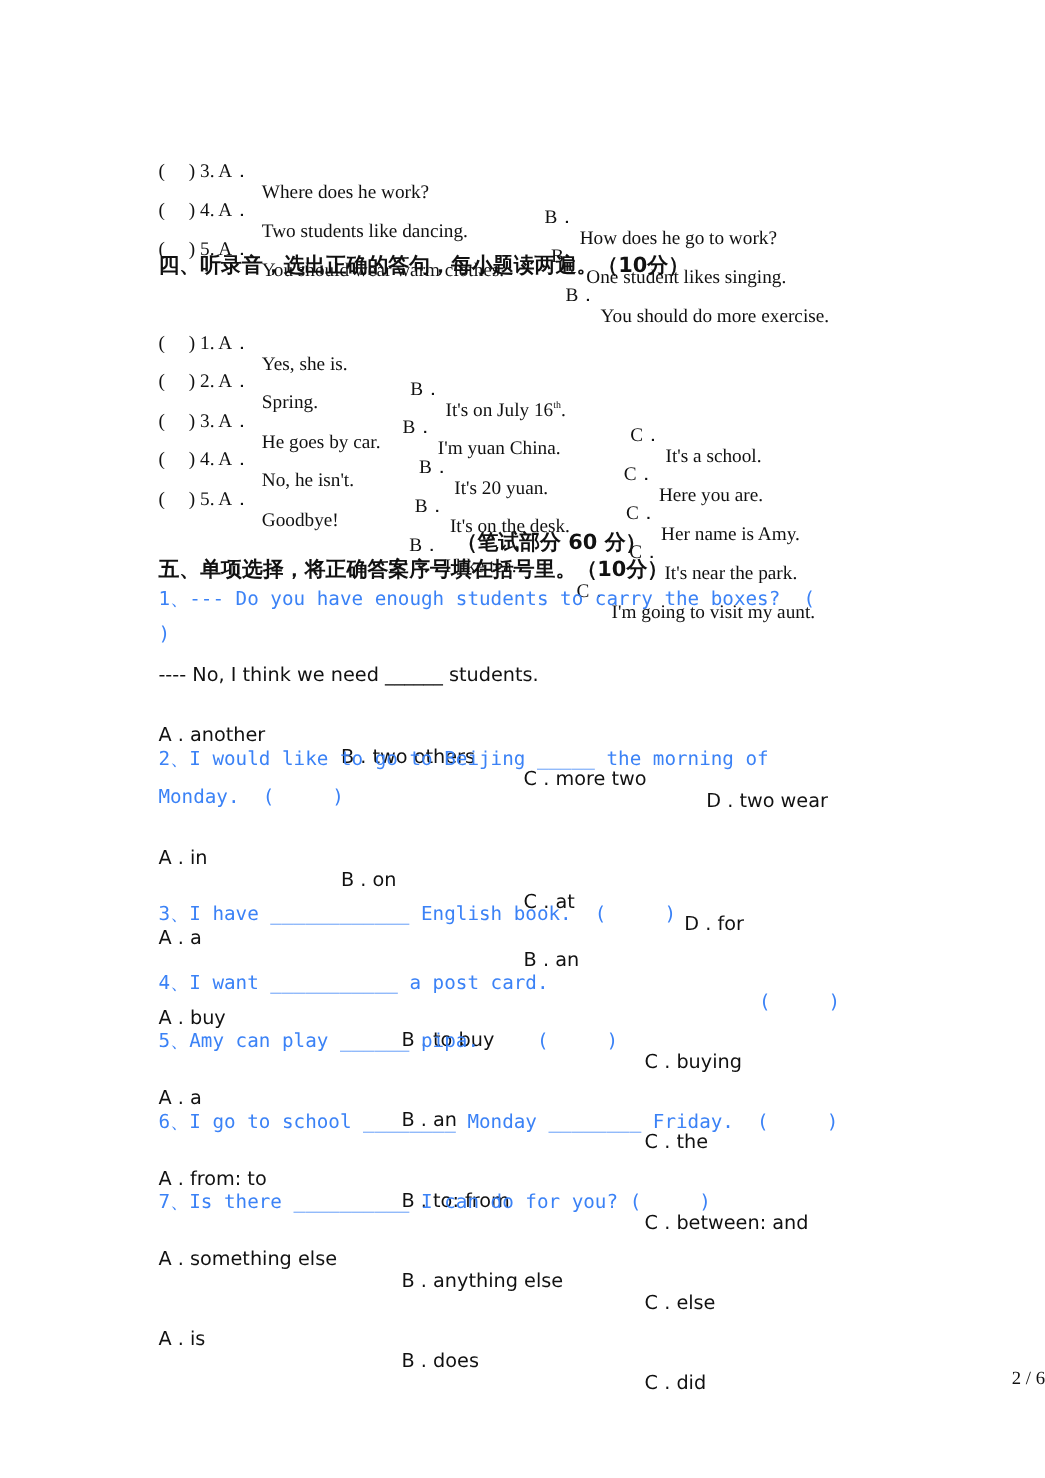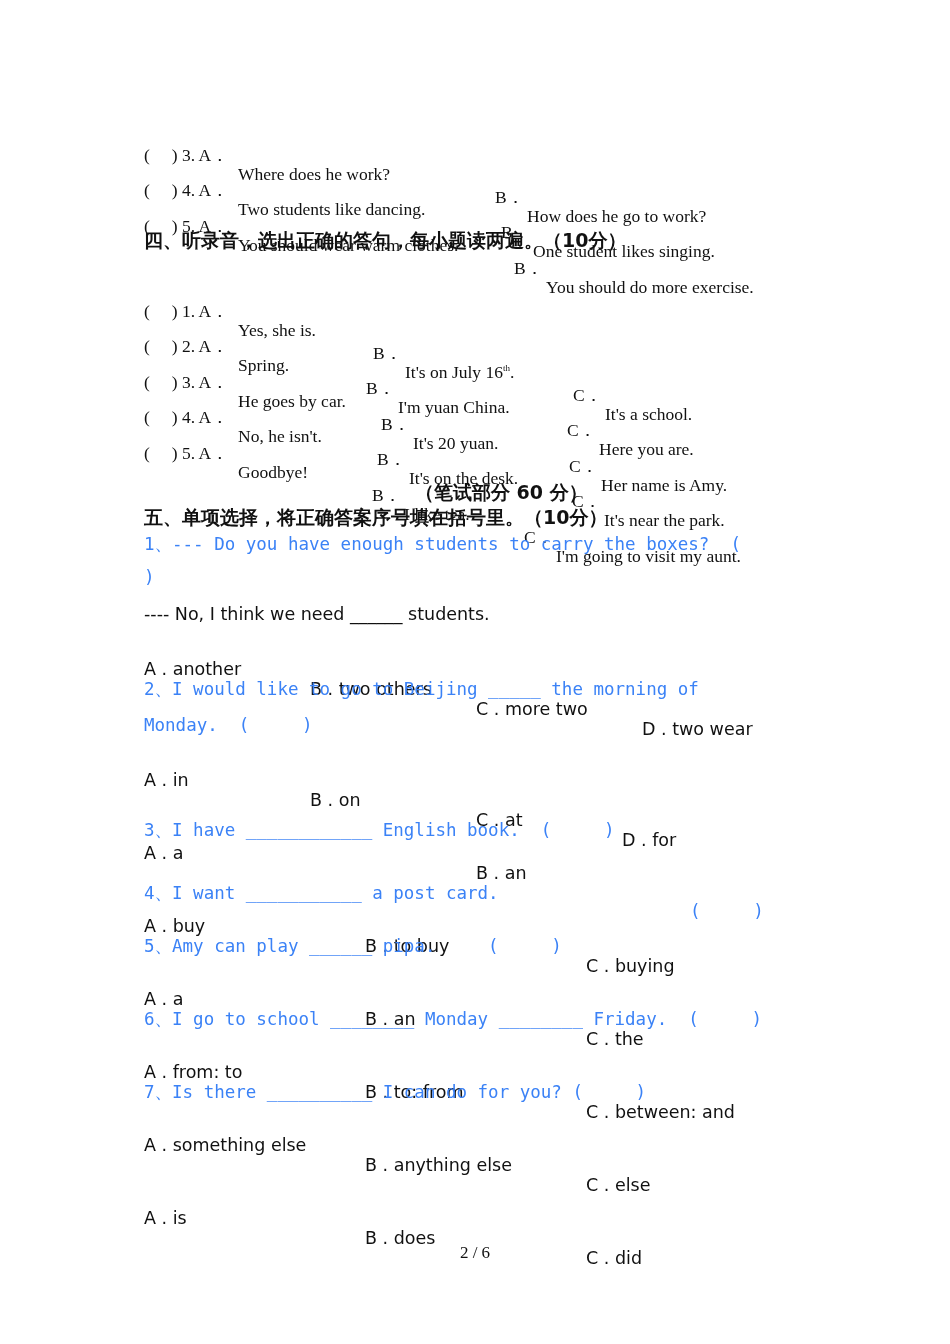--- a/index.html
+++ b/index.html
@@ -5,21 +5,21 @@
   html, body { margin: 0; padding: 0; background: #ffffff; }
   body { width: 950px; height: 1344px; position: relative; overflow: hidden; color: #111; }
   .page { position: absolute; left: 0; top: 0; width: 950px; height: 1344px; }
   .line { position: absolute; left: 144px; white-space: pre; }
   .serif { font-family: "Liberation Serif", serif; font-size: 17.5px; }
   .mono { font-family: "DejaVu Sans Mono", "Liberation Mono", monospace; font-size: 17.5px; color: #3b82f6; }
   .sans { font-family: "DejaVu Sans", sans-serif; font-size: 17.5px; }
   .heading { font-family: "DejaVu Sans", sans-serif; font-size: 19px; font-weight: bold; }
   .abs { position: absolute; white-space: pre; }
   sup { font-size: 9px; vertical-align: 7px; line-height: 0; }
-  .footer { position: absolute; top: 1243px; left: 0; width: 950px; text-align: center; font-family: "Liberation Serif", serif; font-size: 17px; }
+  .footer { position: absolute; top: 1243px; left: 0; width: 950px; text-align: right; font-family: "Liberation Serif", serif; font-size: 17px; }
 </style>
 </head>
 <body>
 
 <div class="page">
 
   <div class="line serif" style="top:122px">
     <span class="abs" style="left:0">(     ) 3. A．</span>
     <span class="abs" style="left:94px">Where does he work?</span>
     <span class="abs" style="left:351px">B．</span>

